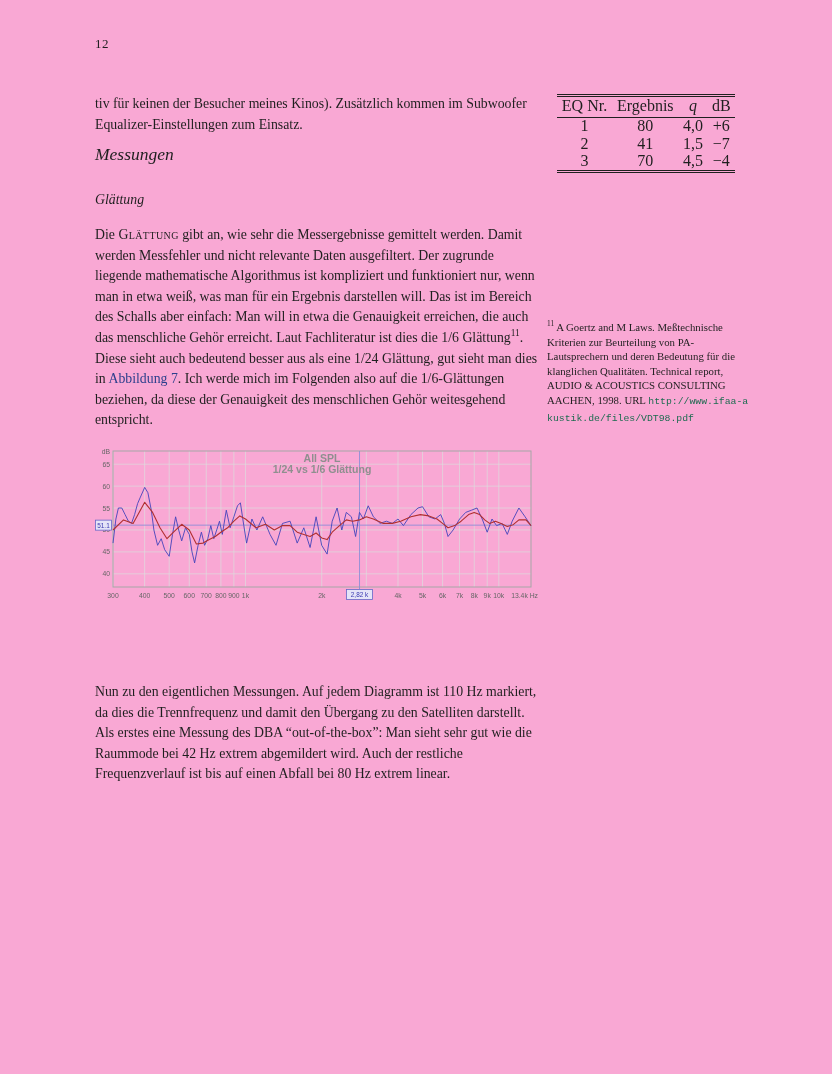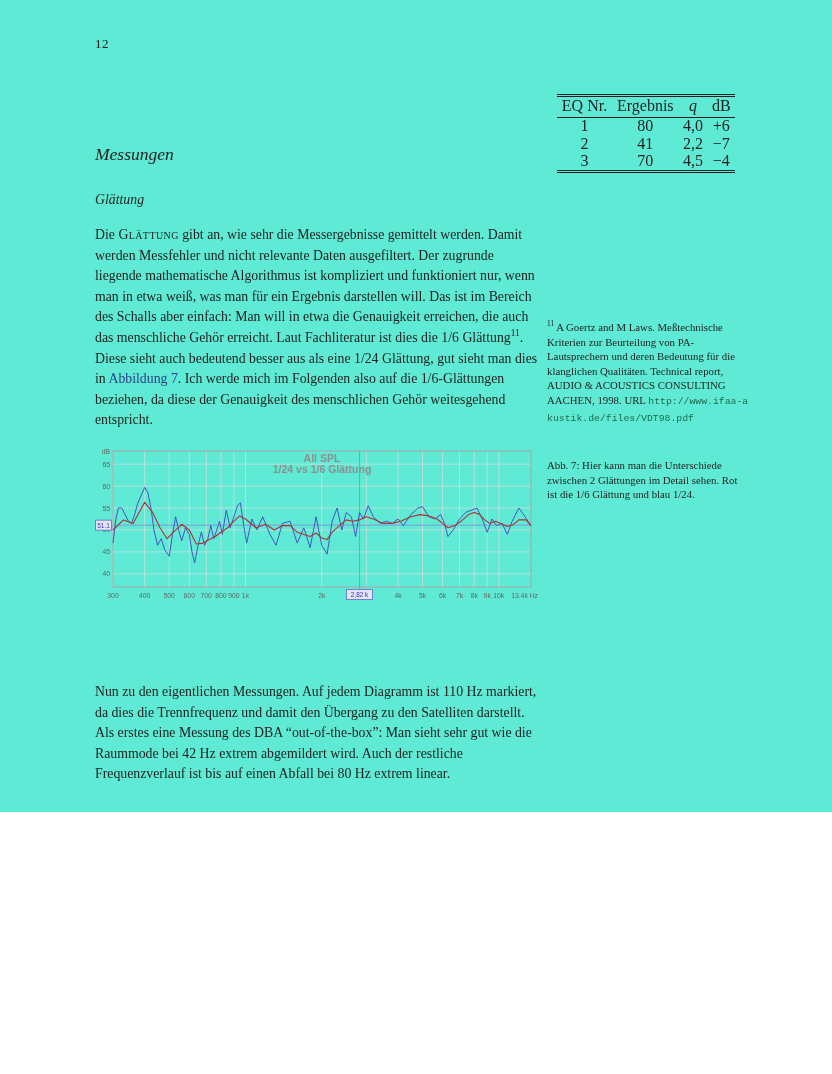--- a/index.html
+++ b/index.html
@@ -2,21 +2,21 @@
 <html style="--link: #2b3f8c; --url: #1c6b50;"><head>
 <meta charset="utf-8">
 <style>
   :root{
     --ink:#1f1f1f;
     --link:#2b3f8c;
     --url:#1c6b50;
   }
   html,body{margin:0;padding:0;background:#ffffff;}
   .page{
-    position:relative;width:832px;height:812px;background:#5eead4;overflow:hidden;
+    position:relative;width:832px;height:1074px;background:#f9a8d4;overflow:hidden;
     font-family:"Liberation Serif", serif;color:var(--ink);
   }
   .pagenum{position:absolute;left:95px;top:36px;font-size:13px;letter-spacing:.5px;}
   .main-col{position:absolute;left:95px;top:88px;width:443px;height:940px;}
   .margin-col{position:absolute;left:547px;top:88px;width:202px;height:940px;font-size:10.8px;line-height:14.6px;}
   .main-col>*{position:absolute;left:0;width:100%;margin:0;}
   .para{font-size:13.8px;line-height:20.6px;text-align:left;}
   .para-intro{top:6px;}
   .h-section{top:56px;font-size:17.5px;font-style:italic;font-weight:normal;}
   .h-sub{top:104px;font-size:13.8px;font-style:italic;font-weight:normal;}
@@ -45,20 +45,21 @@
   .cl{font-family:"Liberation Sans",sans-serif;font-size:6.4px;fill:#3939b0;}
 </style>
 </head>
 <body>
 
 <div class="page">
 
   <div class="pagenum">12</div>
 
   <div class="main-col">
+    <p class="para para-intro"><span class="seg-normal">tiv für keinen der Besucher meines Kinos). Zusätzlich kommen im Subwoofer Equalizer-Einstellungen zum Einsatz.</span></p>
     <h2 class="h-section">Messungen</h2>
     <h3 class="h-sub">Glättung</h3>
     <p class="para para-glattung"><span class="seg-normal">Die </span><span class="seg-smallcaps">Glättung</span><span class="seg-normal"> gibt an, wie sehr die Messergebnisse gemittelt werden. Damit werden Messfehler und nicht relevante Daten ausgefiltert. Der zugrunde liegende mathematische Algorithmus ist kompliziert und funktioniert nur, wenn man in etwa weiß, was man für ein Ergebnis darstellen will. Das ist im Bereich des Schalls aber einfach: Man will in etwa die Genauigkeit erreichen, die auch das menschliche Gehör erreicht. Laut Fachliteratur ist dies die 1/6 Glättung</span><span class="seg-sup">11</span><span class="seg-normal">. Diese sieht auch bedeutend besser aus als eine 1/24 Glättung, gut sieht man dies in </span><span class="seg-link">Abbildung 7</span><span class="seg-normal">. Ich werde mich im Folgenden also auf die 1/6-Glättungen beziehen, da diese der Genauigkeit des menschlichen Gehör weitesgehend entspricht.</span></p>
 
     <div class="chart-wrap">
       <svg id="chart-svg" width="443" height="162" viewBox="0 0 443 162">
           <line x1="18" x2="436" y1="18.161290322580644" y2="18.161290322580644" stroke="#dcdcdc" stroke-width="0.7"></line>
           <line x1="18" x2="436" y1="40.096774193548384" y2="40.096774193548384" stroke="#dcdcdc" stroke-width="0.7"></line>
           <line x1="18" x2="436" y1="62.03225806451613" y2="62.03225806451613" stroke="#dcdcdc" stroke-width="0.7"></line>
           <line x1="18" x2="436" y1="83.96774193548387" y2="83.96774193548387" stroke="#dcdcdc" stroke-width="0.7"></line>
@@ -136,33 +137,32 @@
           <tbody>
             <tr>
               <td>1</td>
               <td>80</td>
               <td>4,0</td>
               <td>+6</td>
             </tr>
             <tr>
               <td>2</td>
               <td>41</td>
-              <td>2,2</td>
+              <td>1,5</td>
               <td>−7</td>
             </tr>
             <tr>
               <td>3</td>
               <td>70</td>
               <td>4,5</td>
               <td>−4</td>
             </tr>
           </tbody>
         </table>
     </div>
 
     <div class="footnote">
       <span class="fn-marker">11</span><span> A Goertz and M Laws. Meßtechnische Kriterien zur Beurteilung von PA-Lautsprechern und deren Bedeutung für die klanglichen Qualitäten. Technical report, AUDIO &amp; ACOUSTICS CONSULTING AACHEN, 1998. URL </span><span class="url">http://www.ifaa-akustik.de/files/VDT98.pdf</span>
     </div>
 
-    <div class="figcap">Abb. 7: Hier kann man die Unterschiede zwischen 2 Glättungen im Detail sehen. Rot ist die 1/6 Glättung und blau 1/24.</div>
   </div>
 
 </div>
 
 </body></html>

